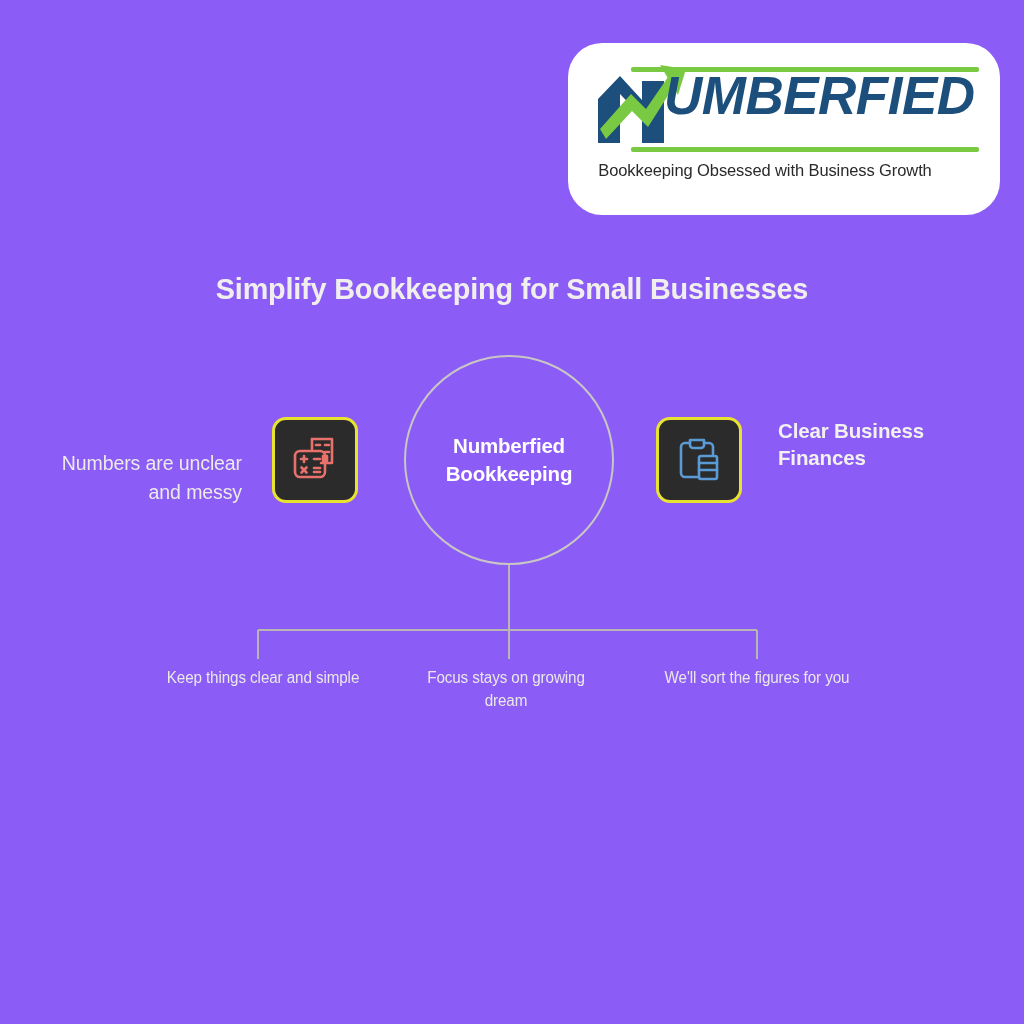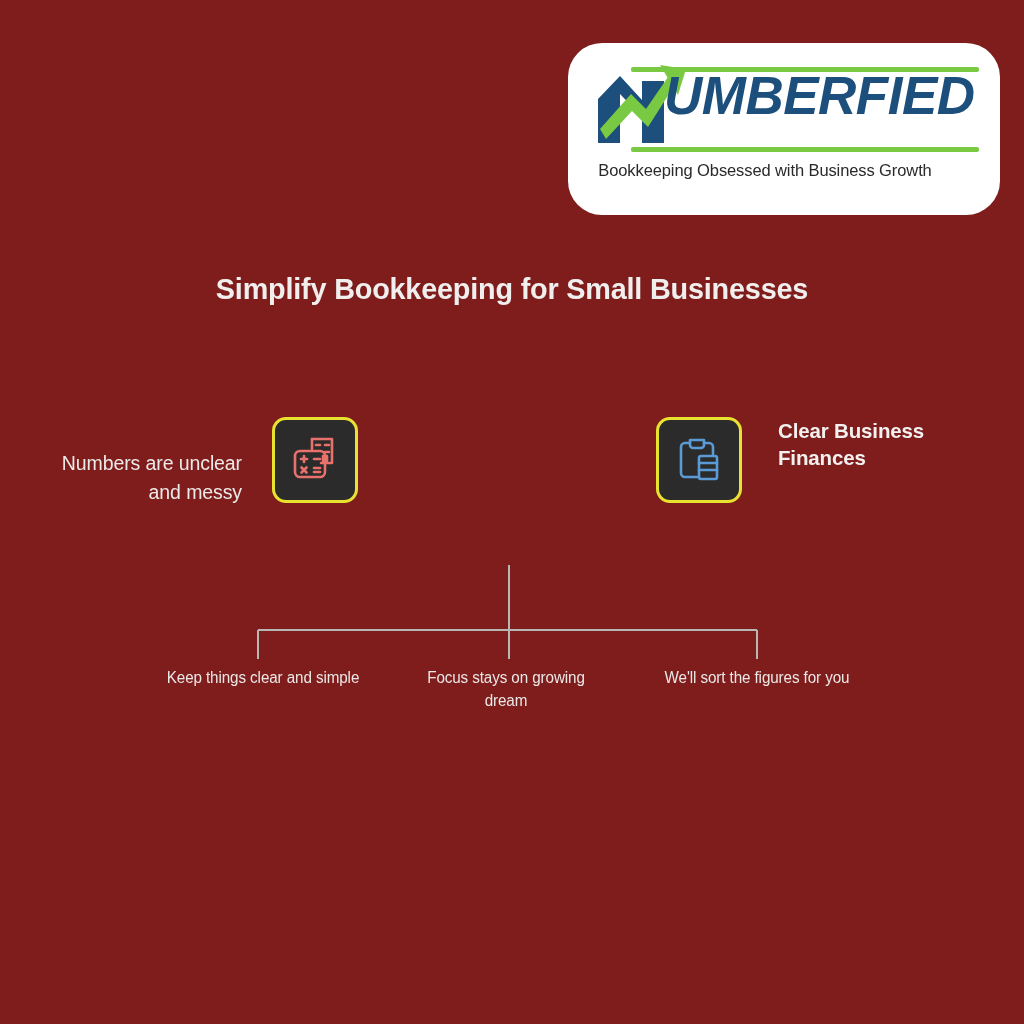--- a/index.html
+++ b/index.html
@@ -10,21 +10,21 @@
   body {
     width: 1024px;
     height: 1024px;
     font-family: "Liberation Sans", sans-serif;
     -webkit-font-smoothing: antialiased;
   }
   #stage {
     position: relative;
     width: 1024px;
     height: 1024px;
-    background: #7f1d1d;
+    background: #8b5cf6;
     overflow: hidden;
   }
 
   
   #logo-card {
     position: absolute;
     left: 568px;
     top: 43px;
     width: 432px;
     height: 172px;
@@ -194,20 +194,26 @@
 
     <div id="logo-wordmark">UMBERFIED</div>
 
     <div id="logo-rule-bottom"></div>
 
     <div id="logo-tagline">Bookkeeping Obsessed with Business Growth</div>
   </div>
 
   <div id="headline">Simplify Bookkeeping for Small Businesses</div>
 
+  <div id="center-node">
+    <div id="center-node-label">
+      <span>Numberfied</span><br>
+      <span>Bookkeeping</span>
+    </div>
+  </div>
 
   <div id="icon-tile-problem" class="icon-tile">
     <span>
       <svg width="56" height="56" viewBox="0 0 56 56" xmlns="http://www.w3.org/2000/svg" fill="none" stroke="#e8726b" stroke-width="2.6" stroke-linecap="round" stroke-linejoin="round">
 
         <path d="M25 9 H45 V33 H34"></path>
         <path d="M25 9 V19"></path>
 
         <path d="M29 15 H33"></path>
         <path d="M38 15 H42"></path>

